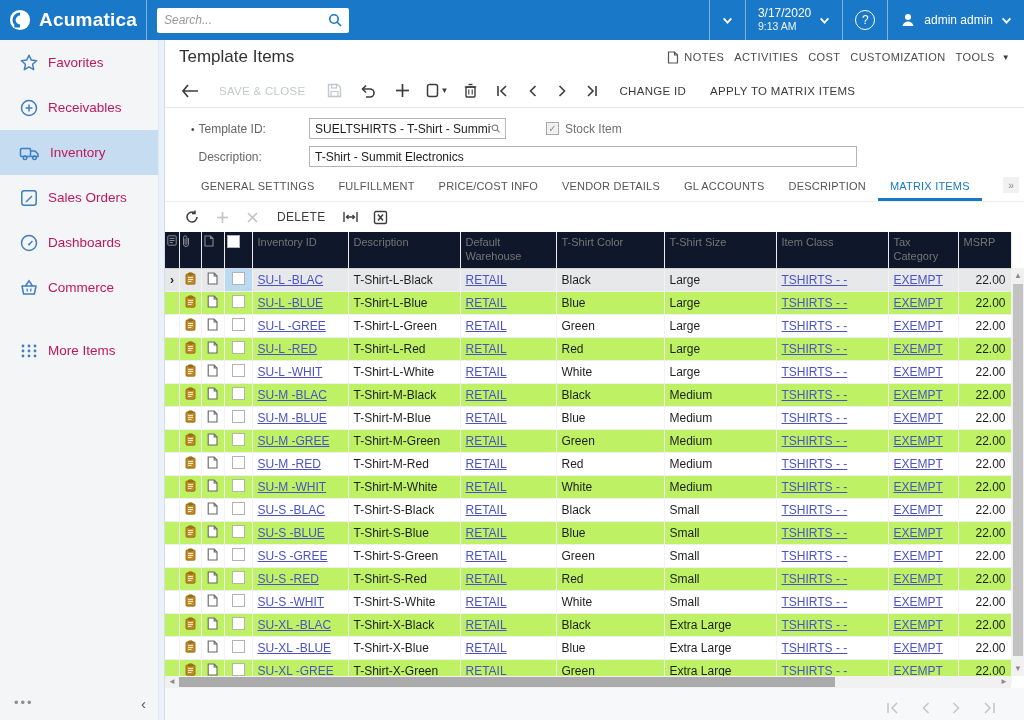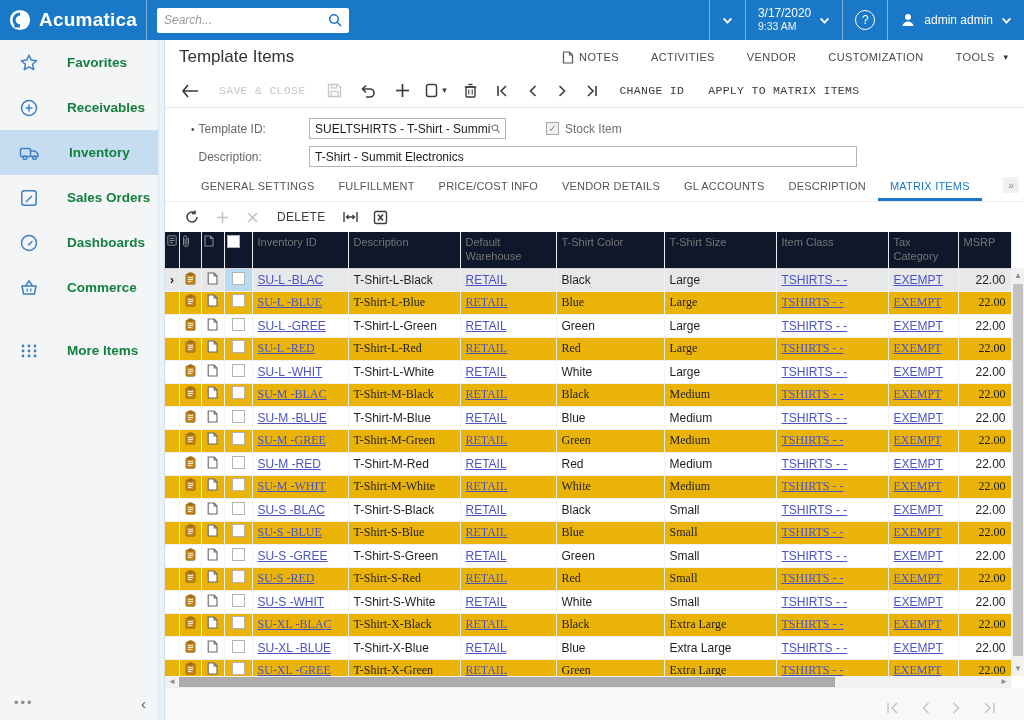--- a/index.html
+++ b/index.html
@@ -35,44 +35,44 @@
   .two-line { line-height:13px; }
   .two-line .l2 { font-size:10.5px; opacity:.92; }
   .chev { width:11px; height:11px; }
   .help-circle { width:20px; height:20px; border:1.5px solid #fff; border-radius:50%;
     display:flex; align-items:center; justify-content:center; font-size:12px; }
 
   
   .sidebar { position:absolute; top:40px; left:0; width:158px; height:680px; background:#f4f5f7; }
   .splitter { position:absolute; top:40px; left:158px; width:7px; height:680px;
     background:#eaf1f8; border-left:1px solid #dfe7ee; border-right:1px solid #d4dee8; }
-  .side-item { height:45px; display:flex; align-items:center; padding-left:19px; gap:28px;
-    color:#15803d; font-size:13.5px; cursor:default;font-weight:bold; }
+  .side-item { height:45px; display:flex; align-items:center; padding-left:19px; gap:9px;
+    color:#be185d; font-size:13.5px; cursor:default; }
   .side-item.active { background:#c6ddf1; }
   .side-item svg { flex:0 0 auto; }
   .side-gap { height:18px; }
   .side-bottom { position:absolute; bottom:6px; left:0; width:158px; height:22px; }
   .dots { position:absolute; left:14px; bottom:4px; color:#8f8f8f; font-size:13px; letter-spacing:2px; }
   .collapse { position:absolute; right:12px; bottom:2px; color:#555; font-size:15px; }
 
   
   .main { position:absolute; top:40px; left:165px; width:859px; height:488px; background:#fff; }
 
   .title-row { height:34px; display:flex; align-items:center; padding:0 14px; }
   .page-title { font-size:17px; color:#333; }
-  .title-links { margin-left:auto; display:flex; align-items:center; gap:32px;
+  .title-links { margin-left:auto; display:flex; align-items:center; gap:10px;
     font-size:11px; color:#4a4a4a; letter-spacing:.4px; }
   .title-link { display:flex; align-items:center; gap:5px; }
 
   .toolbar { height:34px; display:flex; align-items:center; padding:0 8px;
     border-bottom:1px solid #e4e4e4; color:#3c3c3c; }
   .tb-btn { width:34px; height:30px; display:flex; align-items:center; justify-content:center;
     font-size:16px; color:#3c3c3c; }
   .tb-btn.sm { width:30px; }
-  .tb-text { font-size:11.5px; letter-spacing:.3px; padding:0 12px; color:#3a3a3a; white-space:nowrap;font-family:Liberation Mono, monospace; }
+  .tb-text { font-size:11.5px; letter-spacing:.3px; padding:0 12px; color:#3a3a3a; white-space:nowrap; }
   .dis { color:#c2c8cd !important; }
   .dis svg { stroke:#c2c8cd !important; }
   .drop-caret { font-size:8px; margin-left:2px; color:#3c3c3c; }
 
   .form-area { height:64px; padding:9px 0 0 26px; position:relative; }
   .form-row { display:flex; align-items:center; height:23px; margin-bottom:5px; font-size:12px; }
   .form-label { width:118px; color:#666; }
   .req-dot { color:#444; margin-right:4px; font-size:10px; }
   .input { border:1px solid #b5b5b5; height:21px; background:#fff; display:flex;
     align-items:center; padding:0 5px; font-size:12px; color:#1c1c1c; }
@@ -100,21 +100,21 @@
   .grid col.c0{width:14px}.grid col.c1{width:22px}.grid col.c2{width:23px}.grid col.c3{width:28px}
   .grid col.c4{width:96px}.grid col.c5{width:112px}.grid col.c6{width:96px}.grid col.c7{width:108px}
   .grid col.c8{width:112px}.grid col.c9{width:112px}.grid col.c10{width:70px}.grid col.c11{width:53px}
   .grid thead th { height:36px; font-size:11px; font-weight:normal; color:#757575; text-align:left;
     vertical-align:top; padding:3px 5px 0; line-height:14px; background:#0f172a;
     border-bottom:1px solid #d6d6d6; border-right:1px solid #ececec; }
   .grid thead th.icohd { padding:3px 2px 0; }
   .grid tbody td { height:23px; font-size:12px; color:#1e1e1e; padding:0 5px;
     border-bottom:1px solid #efefef; border-right:1px solid #f3f3f3;
     white-space:nowrap; overflow:hidden; }
-  .grid tbody tr.even { background:#eab308;font-family:Liberation Serif, serif; }
+  .grid tbody tr.even { background:#bef264; }
   .grid tbody tr.selected { background:#e6e8ea; }
   .grid tbody tr.selected td.c-chk { background:#b9daf0; }
   td.c-ind { padding:0 2px; color:#333; font-weight:bold; font-size:12px; text-align:center; }
   td.c-ico { padding:0 2px; text-align:center; }
   td.c-chk { text-align:center; padding:0 2px; }
   td.c-msrp { text-align:right; }
   th.h-msrp { text-align:right; }
   .chk { display:inline-block; width:13px; height:13px; border:1px solid #b3b3b3; background:#fff; }
   .link { color:#4a52c4; text-decoration:underline; }
 
@@ -152,21 +152,21 @@
     </div>
     <div class="top-right">
       <div class="top-block">
         <svg class="chev" viewBox="0 0 10 10">
             <polyline points="1.5,3 5,7 8.5,3" fill="none" stroke="#fff" stroke-width="1.6"></polyline>
           </svg>
       </div>
       <div class="top-block">
         <div class="two-line">
           <div>3/17/2020</div>
-          <div class="l2">9:33 AM</div>
+          <div class="l2">9:13 AM</div>
         </div>
         <svg class="chev" viewBox="0 0 10 10">
             <polyline points="1.5,3 5,7 8.5,3" fill="none" stroke="#fff" stroke-width="1.6"></polyline>
           </svg>
       </div>
       <div class="top-block">
         <span class="help-circle">?</span>
       </div>
       <div class="top-block">
         <svg width="16" height="16" viewBox="0 0 16 16">
@@ -262,21 +262,21 @@
           <svg width="12" height="13" viewBox="0 0 12 13">
               <path d="M1.5 1h6l3 3v8h-9z" fill="none" stroke="#555" stroke-width="1.2"></path>
               <path d="M7.5 1v3h3" fill="none" stroke="#555" stroke-width="1.2"></path>
             </svg>
           <span>NOTES</span>
         </span>
         <span class="title-link">
             <span>ACTIVITIES</span>
           </span>
         <span class="title-link">
-            <span>VENDOR</span>
+            <span>COST</span>
           </span>
         <span class="title-link">
             <span>CUSTOMIZATION</span>
           </span>
         <span class="title-link">
             <span>TOOLS</span>
             <span class="drop-caret">▼</span>
           </span>
       </div>
     </div>

